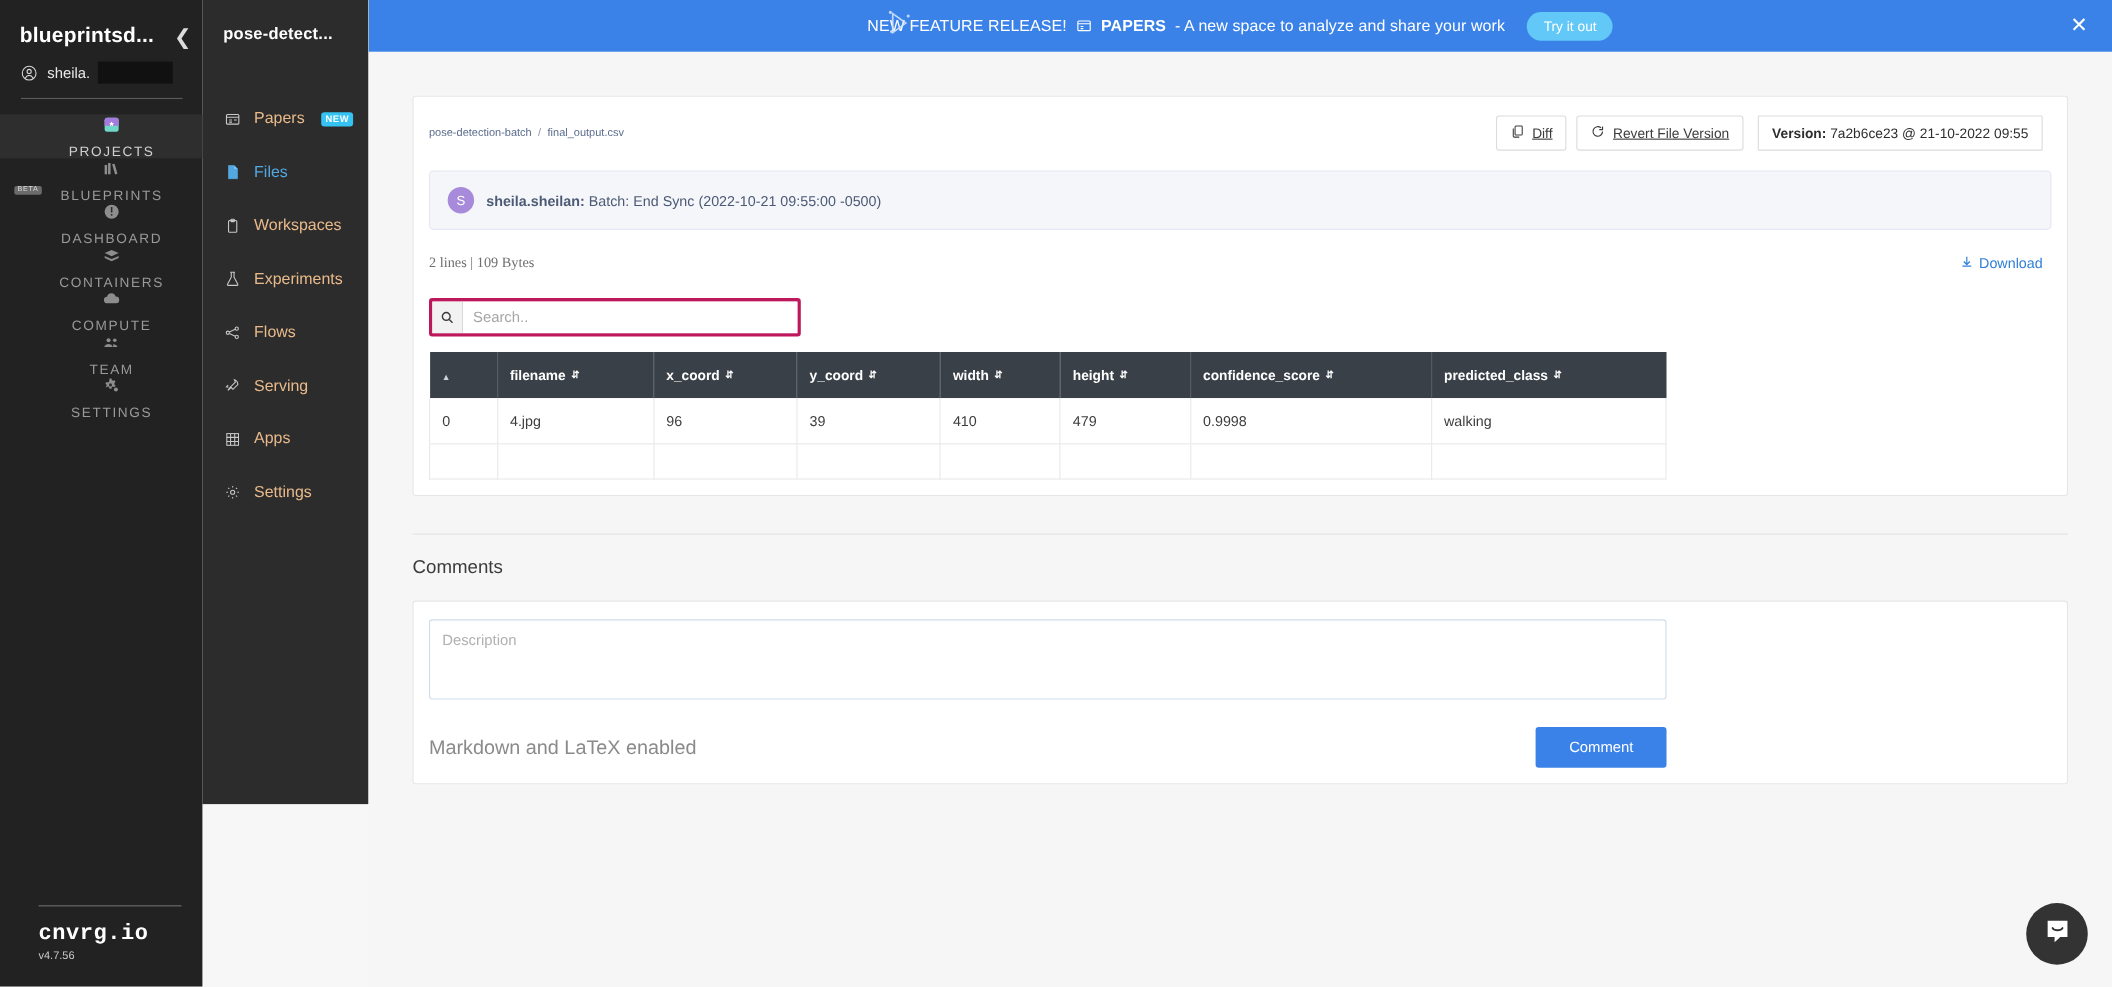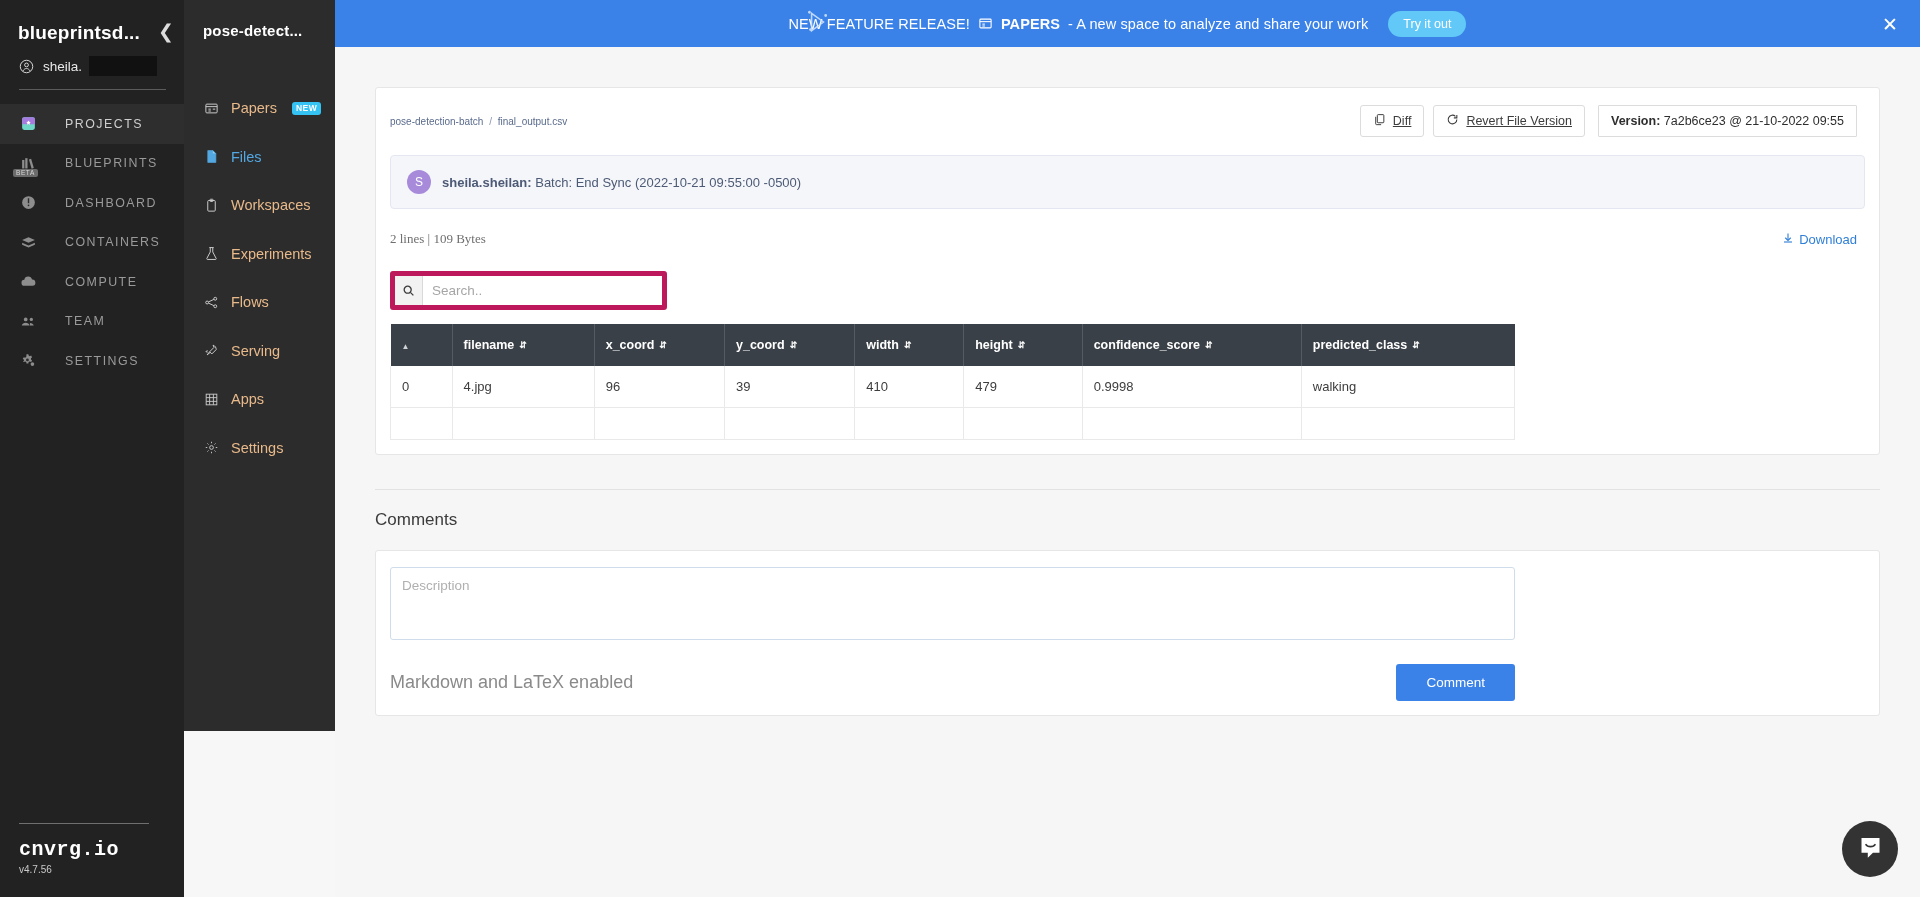--- a/index.html
+++ b/index.html
@@ -14,21 +14,21 @@
   
   .main-sidebar {
     width: 184px; height: 897px;
     background: #222222;
     display: flex; flex-direction: column;
     flex: 0 0 184px;
     position: relative;
   }
   .org-head {
     padding: 22px 16px 0 18px;
-    display: flex; align-items: flex-start; justify-content: space-between; gap: 16px;
+    display: flex; align-items: flex-end; justify-content: space-between; gap: 16px;
   }
   .org-name {
     color: #ffffff; font-size: 19px; font-weight: bold;
     letter-spacing: .2px; white-space: nowrap;
   }
   .collapse-chevron {
     color: #dcdcdc; font-size: 19px; line-height: 1; cursor: pointer;
     padding: 0 2px;
   }
   .user-row {
@@ -36,34 +36,34 @@
     padding: 12px 16px 0 19px;
   }
   .user-ico { width: 15px; height: 15px; flex: 0 0 15px; }
   .user-ico svg { display:block; }
   .user-name { color: #e8e8e8; font-size: 13.5px; white-space: nowrap; }
   .redact { display:inline-block; width: 68px; height: 20px; background:#111; vertical-align: middle; margin-left:-2px;}
   .sb-divider { height: 1px; background: #5b5b5b; margin: 13px 18px 0 19px; }
 
   .nav-list { margin-top: 14px; }
   .nav-item {
-    display: flex; align-items: center; gap: 27px;
+    display: flex; align-items: center; gap: 8px;
     height: 39.5px; padding-left: 19px;
     color: #9a9a9a; font-size: 12.4px; letter-spacing: 1.5px;
-    cursor: pointer; position: relative;
+    cursor: pointer; position: relative; flex-direction: column;
   }
   .nav-item .ico { width: 19px; height: 19px; flex: 0 0 19px; display:flex; align-items:center; justify-content:center; }
   .nav-item.active { background: #2e2e2e; color: #cfcfcf; }
   .nav-item .beta-tag {
     position: absolute; left: 13px; top: 25px;
     background: #6b6b6b; color: #d9d9d9;
     font-size: 6.5px; letter-spacing: .6px;
     padding: 1px 3px; border-radius: 2px; line-height: 1;
   }
-  .brand-wrap { position: absolute; bottom: 22px; left: 0; width: 184px; padding: 0 19px; }
+  .brand-wrap { position: absolute; bottom: 22px; left: 16px; width: 184px; padding: 0 19px; }
   .brand-rule { height: 1px; background: #6f6f6f; margin-bottom: 14px; width: 130px; }
   .brand-name { color: #ffffff; font-family: "Liberation Mono", monospace; font-size: 20px; font-weight: bold; letter-spacing: .5px;}
   .brand-ver { color: #c9c9c9; font-size: 10px; margin-top: 3px; }
 
   
   .proj-sidebar {
     width: 151px; height: 731px; flex: 0 0 151px;
     background: #2c2c2c; padding-top: 22px;
   }
   .proj-title {
@@ -147,22 +147,22 @@
   .meta-row {
     display: flex; align-items: center; justify-content: space-between;
     padding: 22px 22px 0 14px;
   }
   .meta-left { font-size: 13px; color: #6f6f6f; font-family: Liberation Serif, serif; }
   .dl-link { font-size: 13px; color: #2f7fd8; cursor: pointer; display:flex; align-items:center; gap:5px;}
 
   .search-wrap { padding: 24px 0 0 14px; }
   .search-box {
     display: flex; align-items: stretch;
-    border: 5px solid #be185d; border-radius: 3px;
-    width: 277px; overflow: hidden; background:#fff;
+    border: 3px solid #be185d; border-radius: 3px;
+    width: 338px; overflow: hidden; background:#fff;
   }
   .search-ico-cell {
     width: 28px; background: #f2f2f2; border-right: 1px solid #d9d9d9;
     display: flex; align-items: center; justify-content: center; cursor: pointer;
   }
   .search-in {
     flex: 1 1 auto; border: none; outline: none;
     font-size: 13.5px; padding: 7px 9px; color: #333;
     font-family: "Liberation Sans", sans-serif;
   }

